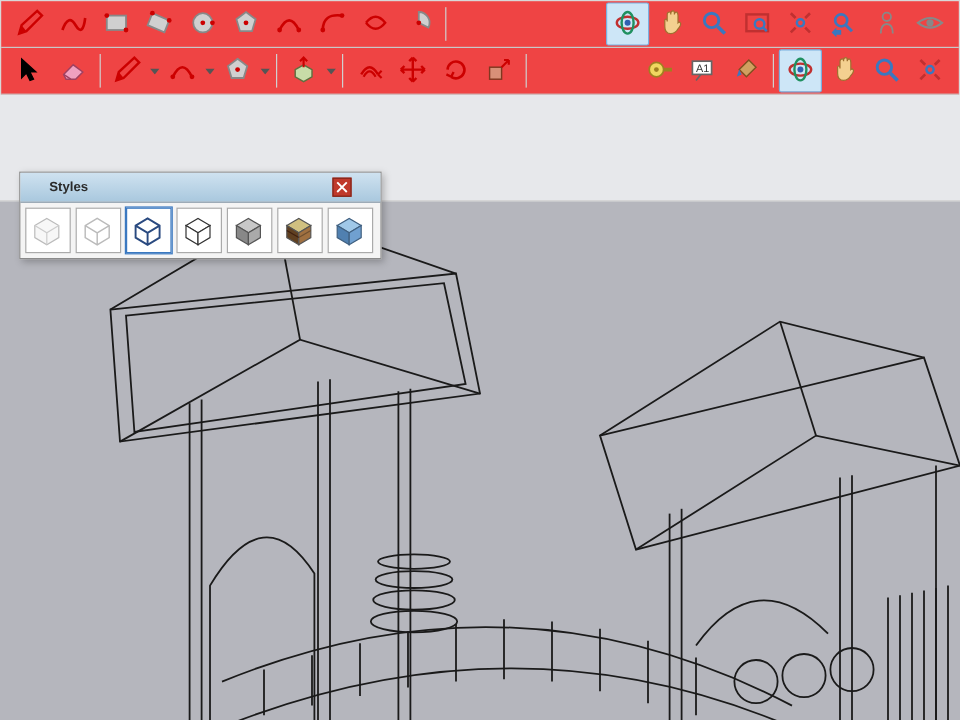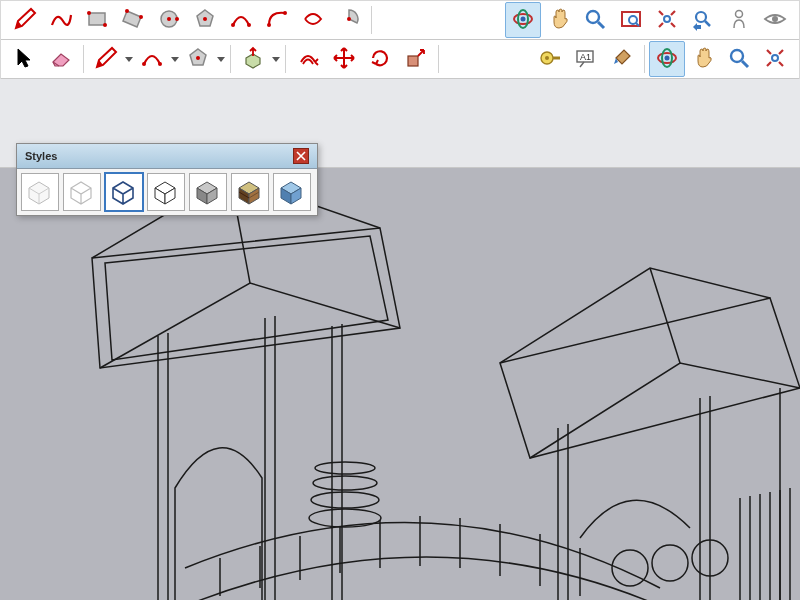--- a/index.html
+++ b/index.html
@@ -7,21 +7,21 @@
   padding: 0;
   font-family: Tahoma, Arial, sans-serif;
   font-size: 11px;
   background: #e8e8e8;
   width: 800px;
   height: 600px;
   overflow: hidden;
   position: relative;
 }
 .toolbar {
-  background: #ffffff;
+  background: #ef4444;
   border-bottom: 1px solid #c8c8c8;
   display: flex;
   align-items: center;
   padding: 1px 6px;
   height: 36px;
   gap: 0;
 }
 .toolbar-outer {
   border: 1px solid #d8d8d8;
   border-bottom: none;
@@ -71,21 +71,21 @@
   left: 16px;
   top: 143px;
   width: 300px;
   background: #f4f4f4;
   border: 1px solid #8a8a8a;
   box-shadow: 2px 2px 6px rgba(0,0,0,0.25);
   z-index: 10;
 }
 .panel-title {
   background: linear-gradient(#cfe2f0, #a9c8de);
-  padding: 4px 8px;
+  padding: 4px 24px;
   display: flex;
   align-items: center;
   justify-content: space-between;
   font-weight: bold;
   color: #2a2a2a;
   border-bottom: 1px solid #8899a8;
 }
 .panel-close {
   width: 14px;
   height: 14px;

